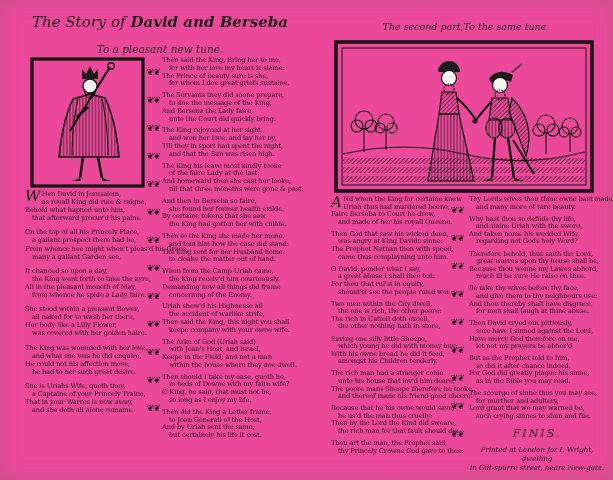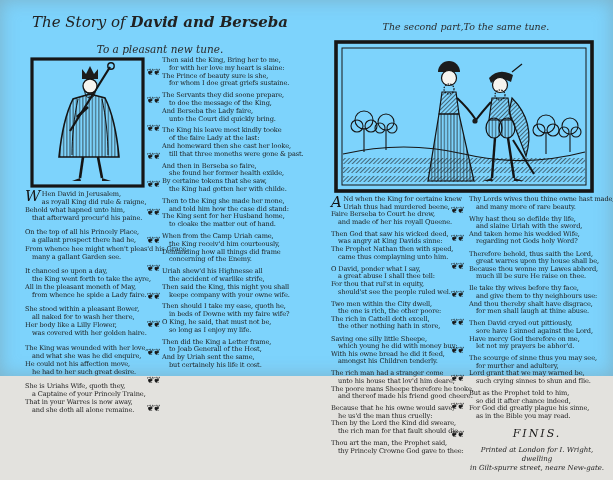--- a/index.html
+++ b/index.html
@@ -1,19 +1,19 @@
 <!DOCTYPE html>
 <html><head>
 <meta charset="utf-8">
 <style>
   * { margin:0; padding:0; box-sizing:border-box; }
   html,body { width:613px; height:480px; overflow:hidden; background:#e3e2de; }
   #sheet {
-    position:relative; width:613px; height:376px;
-    background:#7dd3fc;
+    position:relative; width:613px; height:480px;
+    background:#ec4899;
     font-family:"DejaVu Serif", serif; color:#1c1c1c;
     box-shadow: inset 0 0 18px rgba(120,115,105,.35);
   }
   
   .title-left {
     position:absolute; left:18px; top:13px; width:284px;
     text-align:center; font-style:italic; font-size:15px; color:#222;
     white-space:nowrap;
   }
   .title-left .names { font-weight:bold; }
@@ -173,20 +173,26 @@
           <div class="vline">The Prince of beauty sure is she,</div>
           <div class="vline ind">for whom I doe great griefs sustaine.</div>
         </div>
         <div class="stanza">
           <div class="vline">The Servants they did soone prepare,</div>
           <div class="vline ind">to doe the message of the King,</div>
           <div class="vline">And Berseba the Lady faire,</div>
           <div class="vline ind">unto the Court did quickly bring.</div>
         </div>
         <div class="stanza">
+          <div class="vline">The King rejoyced at her sight,</div>
+          <div class="vline ind">and won her love, and lay her by,</div>
+          <div class="vline">Till they in sport had spent the night,</div>
+          <div class="vline ind">and that the Sun was risen high.</div>
+        </div>
+        <div class="stanza">
           <div class="vline">The King his leave most kindly tooke</div>
           <div class="vline ind">of the faire Lady at the last:</div>
           <div class="vline">And homeward then she cast her looke,</div>
           <div class="vline ind">till that three moneths were gone &amp; past.</div>
         </div>
         <div class="stanza">
           <div class="vline">And then in Berseba so faire,</div>
           <div class="vline ind">she found her former health exilde,</div>
           <div class="vline">By certaine tokens that she saw,</div>
           <div class="vline ind">the King had gotten her with childe.</div>
@@ -201,20 +207,26 @@
           <div class="vline">When from the Camp Uriah came,</div>
           <div class="vline ind">the King receiv'd him courteously,</div>
           <div class="vline">Demanding how all things did frame</div>
           <div class="vline ind">concerning of the Enemy.</div>
         </div>
         <div class="stanza">
           <div class="vline">Uriah shew'd his Highnesse all</div>
           <div class="vline ind">the accident of warlike strife,</div>
           <div class="vline">Then said the King, this night you shall</div>
           <div class="vline ind">keepe company with your owne wife.</div>
+        </div>
+        <div class="stanza">
+          <div class="vline">The Arke of God (Uriah said)</div>
+          <div class="vline ind">with Joab's Host, and Israel,</div>
+          <div class="vline">Keepe in the Field, and not a man</div>
+          <div class="vline ind">within the house where they doe dwell.</div>
         </div>
         <div class="stanza">
           <div class="vline">Then should I take my ease, quoth he,</div>
           <div class="vline ind">in beds of Downe with my faire wife?</div>
           <div class="vline">O King, he said, that must not be,</div>
           <div class="vline ind">so long as I enjoy my life.</div>
         </div>
         <div class="stanza">
           <div class="vline">Then did the King a Letter frame,</div>
           <div class="vline ind">to Joab Generall of the Host,</div>
@@ -375,30 +387,30 @@
             <div class="vline">And thou thereby shalt have disgrace,</div>
             <div class="vline ind">for men shall laugh at thine abuse.</div>
           </div>
           <div class="stanza">
             <div class="vline">Then David cryed out pittiously,</div>
             <div class="vline ind">sore have I sinned against the Lord,</div>
             <div class="vline">Have mercy God therefore on me,</div>
             <div class="vline ind">let not my prayers be abhor'd.</div>
           </div>
           <div class="stanza">
+            <div class="vline">But as the Prophet told to him,</div>
+            <div class="vline ind">so did it after chance indeed,</div>
+            <div class="vline">For God did greatly plague his sinne,</div>
+            <div class="vline ind">as in the Bible you may read.</div>
+          </div>
+          <div class="stanza">
             <div class="vline">The scourge of sinne thus you may see,</div>
             <div class="vline ind">for murther and adultery,</div>
             <div class="vline">Lord grant that we may warned be,</div>
             <div class="vline ind">such crying sinnes to shun and flie.</div>
-          </div>
-          <div class="stanza">
-            <div class="vline">But as the Prophet told to him,</div>
-            <div class="vline ind">so did it after chance indeed,</div>
-            <div class="vline">For God did greatly plague his sinne,</div>
-            <div class="vline ind">as in the Bible you may read.</div>
           </div>
         </div>
       <div class="finis">FINIS.</div>
       <div class="imprint">Printed at London for I. Wright, dwelling</div>
       <div class="imprint">in Gilt-spurre street, neare New-gate.</div>
     </div>
   </div>
 </div>
 
 </body></html>

